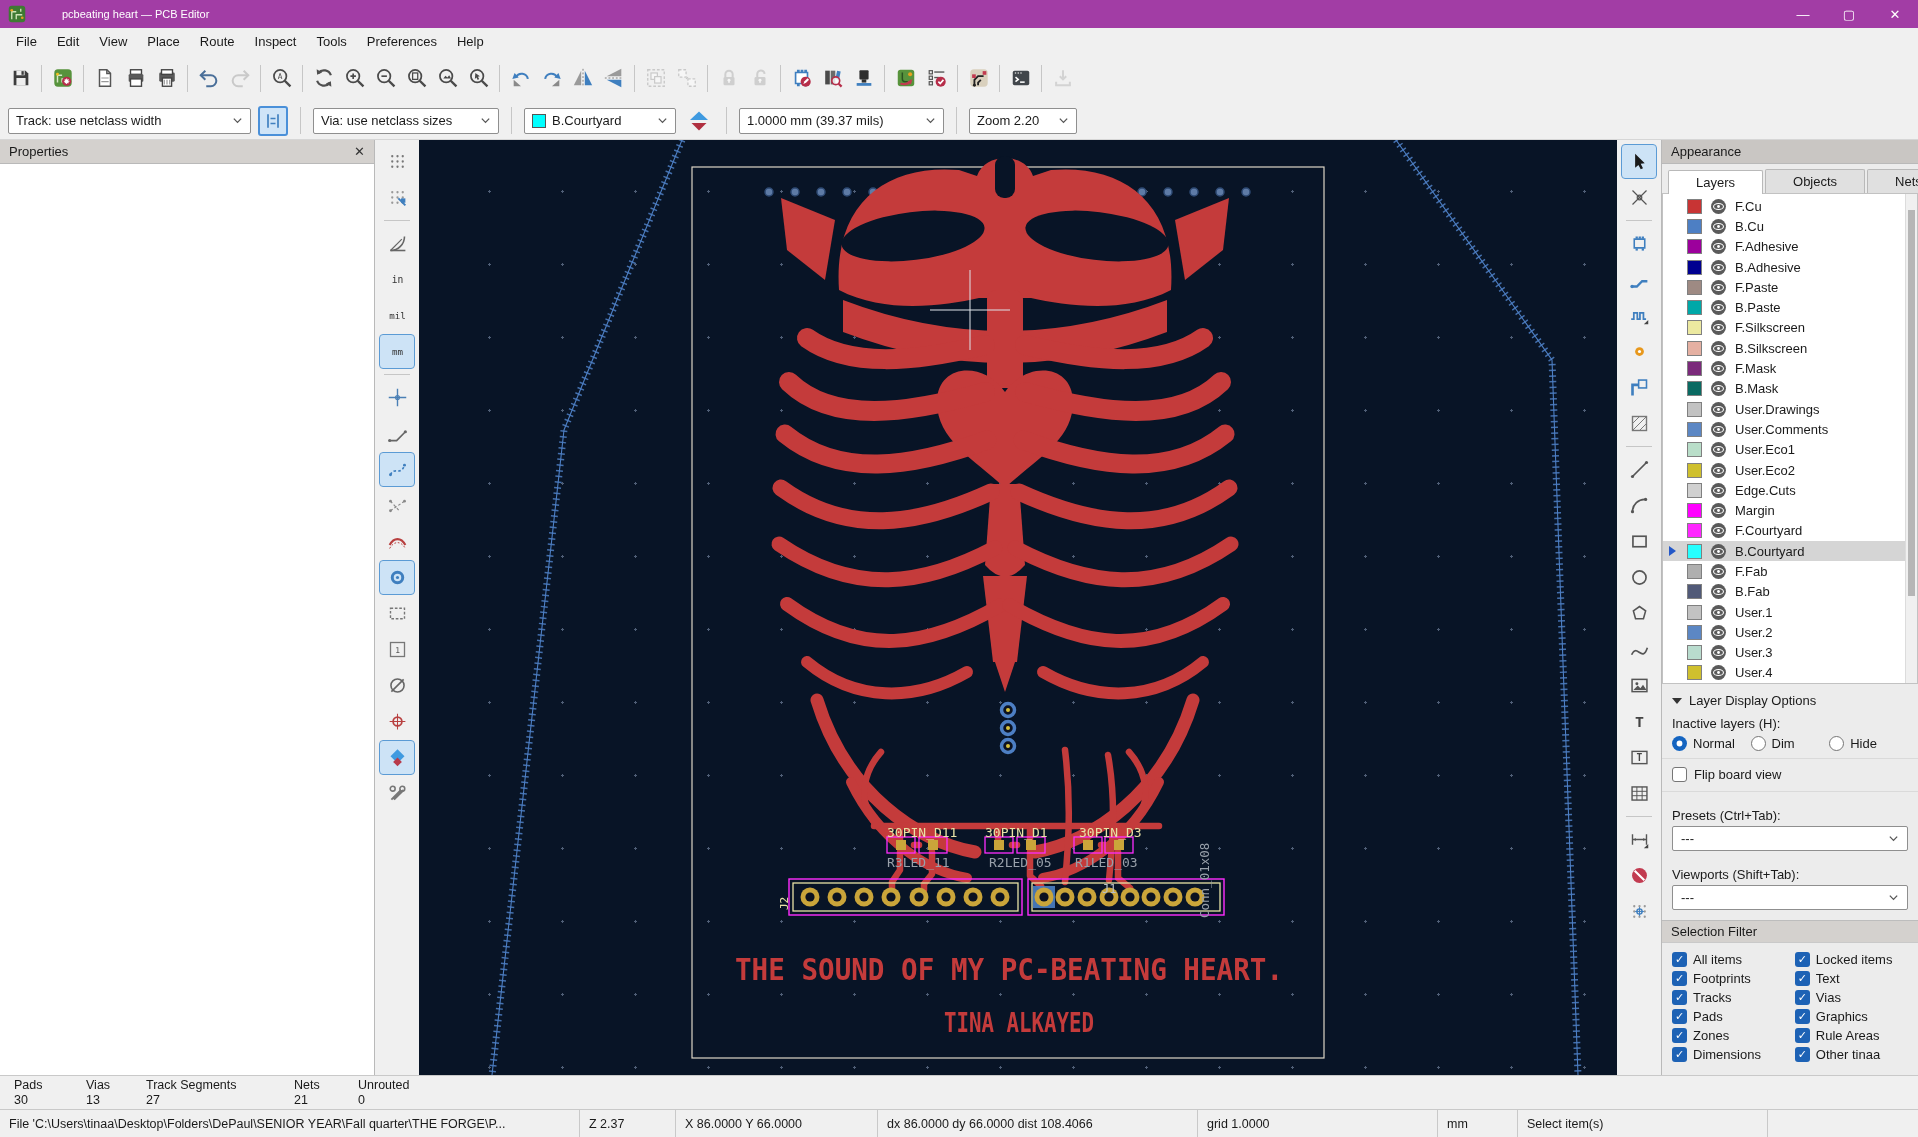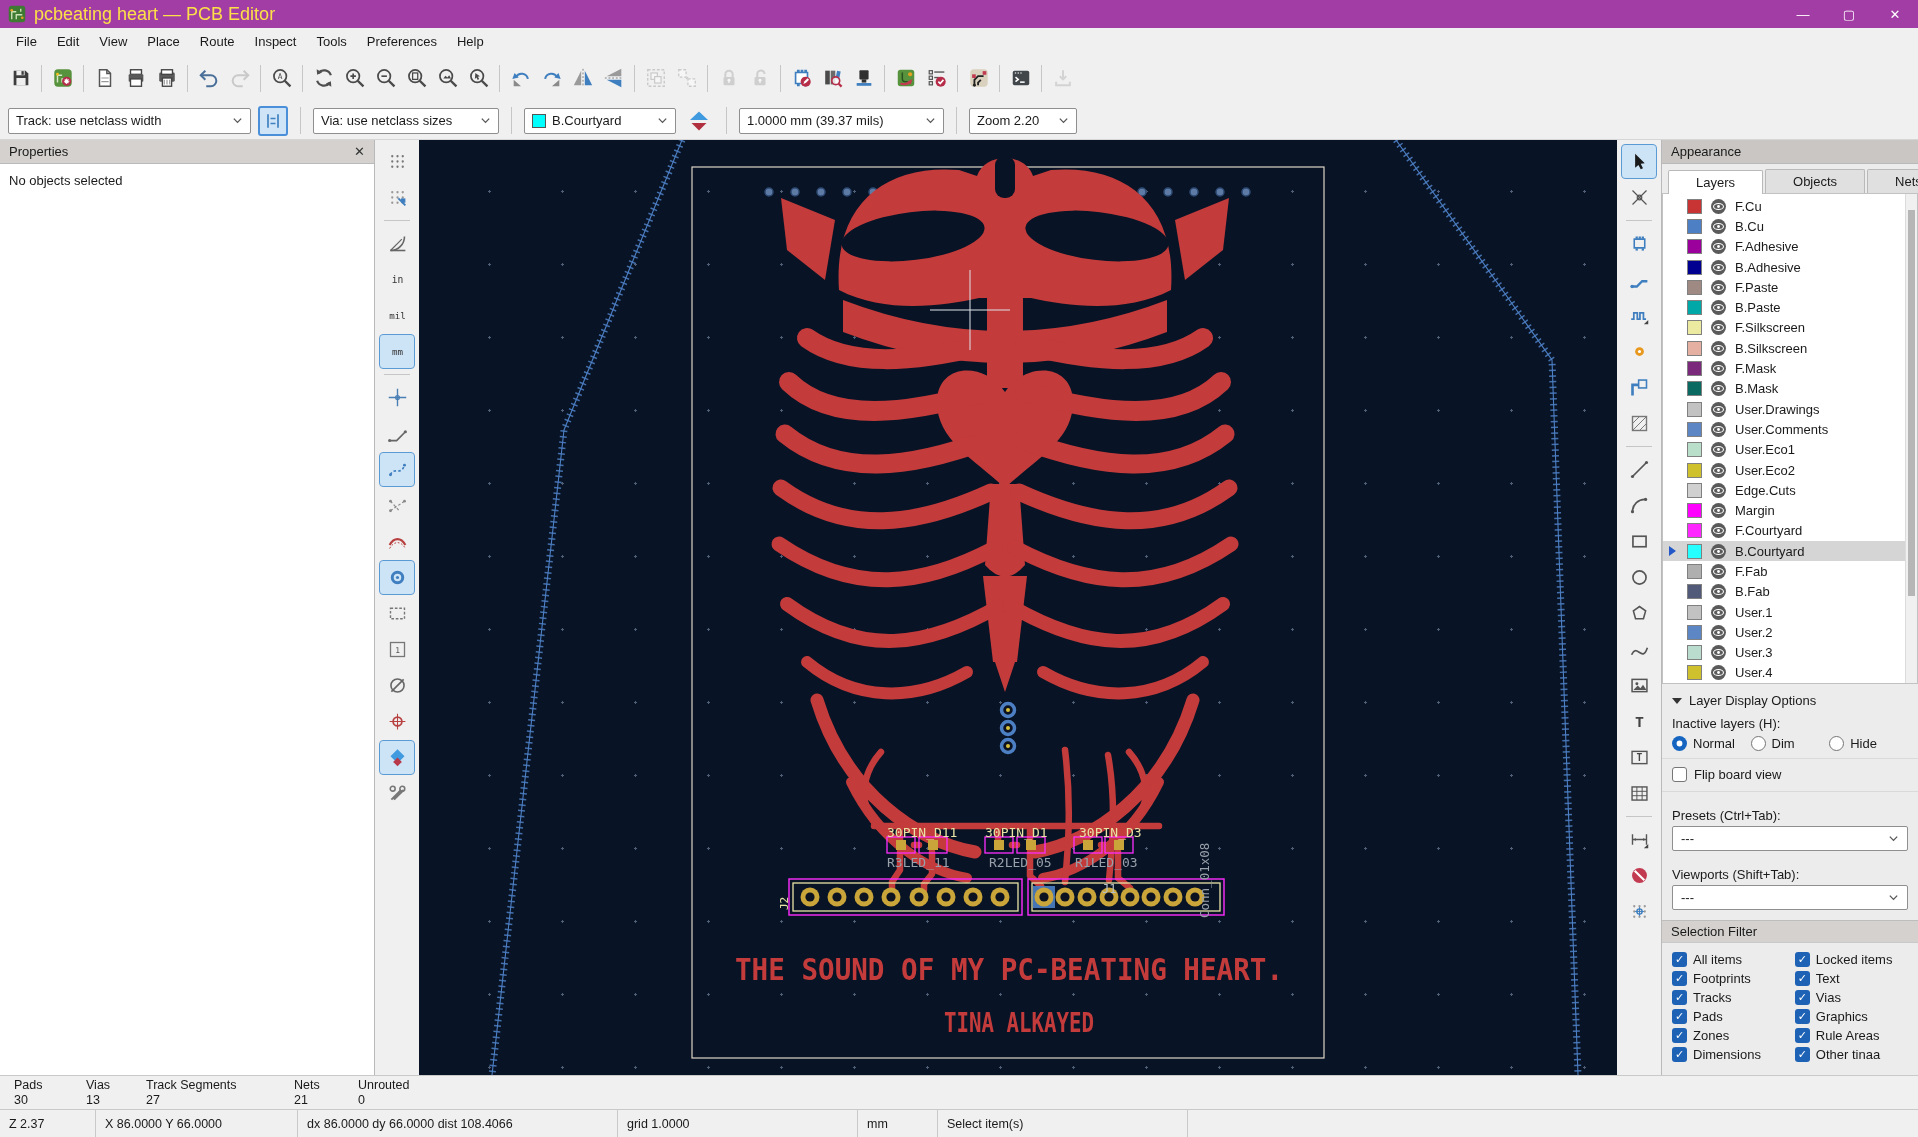--- a/index.html
+++ b/index.html
@@ -2,21 +2,21 @@
 <html><head>
 <meta charset="utf-8">
 <style>
   * { box-sizing:border-box; margin:0; padding:0; }
   html,body { width:1918px; height:1137px; overflow:hidden; }
   body { font-family:"Liberation Sans",sans-serif; font-size:13px; color:#1a1a1a; background:#f0f0f0; }
   .window { display:flex; flex-direction:column; width:100%; height:100%; }
 
   
   .titlebar { height:28px; background:#a23da5; display:flex; align-items:center; padding-left:8px; gap:8px; flex:none; }
-  .titlebar .title { color:#fde047; font-size:18px; }
+  .titlebar .title { color:#ffffff; font-size:11px;margin-left:28px; }
   .win-btns { margin-left:auto; display:flex; height:100%; }
   .win-btn { width:46px; height:100%; display:flex; align-items:center; justify-content:center; color:#fff; font-size:13px; }
 
   
   .menubar { height:26px; display:flex; align-items:center; padding-left:6px; flex:none; background:#f0f0f0; }
   .menu-item { padding:3px 10px; border-radius:2px; }
 
   
   .toolbar { height:48px; display:flex; align-items:center; padding:0 5px; flex:none; }
   .tbtn { width:31px; height:31px; display:flex; align-items:center; justify-content:center; border-radius:3px; flex:none; }
@@ -488,23 +488,20 @@
         </span>
     </div>
   </div>
 
   <div class="main">
 
     <div class="props">
       <div class="panel-head">
         <span>Properties</span>
         <span class="x">✕</span>
-      </div>
-      <div class="props-body">
-        <span>No objects selected</span>
       </div>
     </div>
 
     <div class="sidetools" id="lefttools">
         <div class="sbtn">
           <span style="display:flex">
             <svg viewBox="0 0 24 24" width="21" height="21">
               <circle cx="6" cy="6" r="1.3" fill="#777"></circle>
               <circle cx="12" cy="6" r="1.3" fill="#777"></circle>
               <circle cx="18" cy="6" r="1.3" fill="#777"></circle>
@@ -1435,20 +1432,21 @@
         <span>Nets</span>
         <span>21</span>
       </div>
       <div class="sfield" style="width: 96px;">
         <span>Unrouted</span>
         <span>0</span>
       </div>
     </div>
 
   <div class="bottombar">
+    <div class="bseg" style="width:580px">File 'C:\Users\tinaa\Desktop\Folders\DePaul\SENIOR YEAR\Fall quarter\THE FORGE\P...</div>
     <div class="bseg" style="width:96px">Z 2.37</div>
     <div class="bseg" style="width:202px">X 86.0000  Y 66.0000</div>
     <div class="bseg" style="width:320px">dx 86.0000  dy 66.0000  dist 108.4066</div>
     <div class="bseg" style="width:240px">grid 1.0000</div>
     <div class="bseg" style="width:80px">mm</div>
     <div class="bseg" style="width:250px">Select item(s)</div>
     <div class="bseg last"></div>
   </div>
 </div>
 

